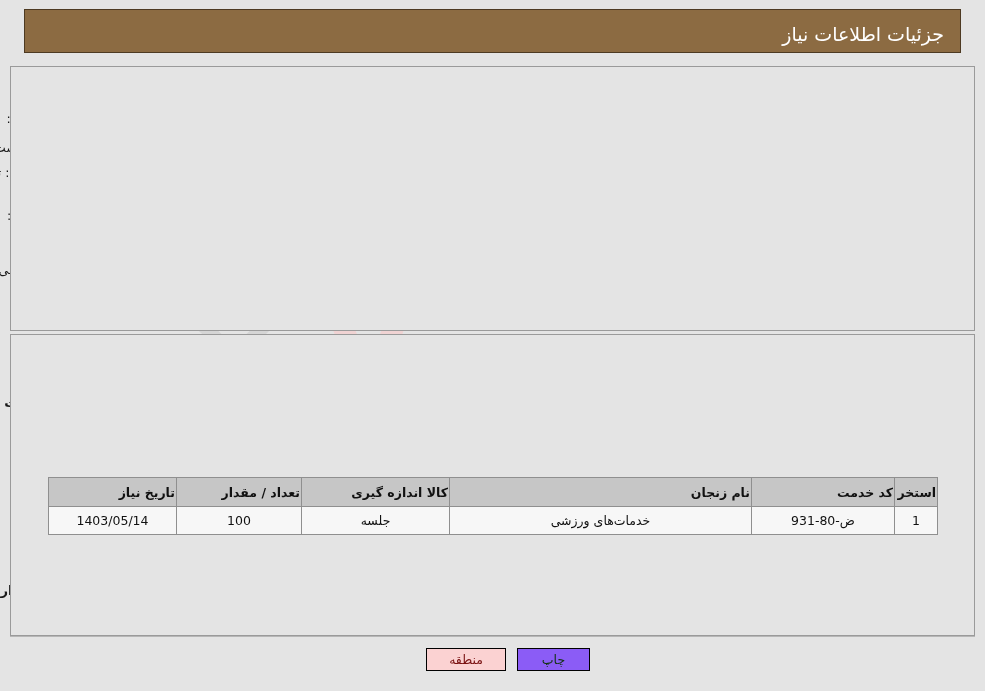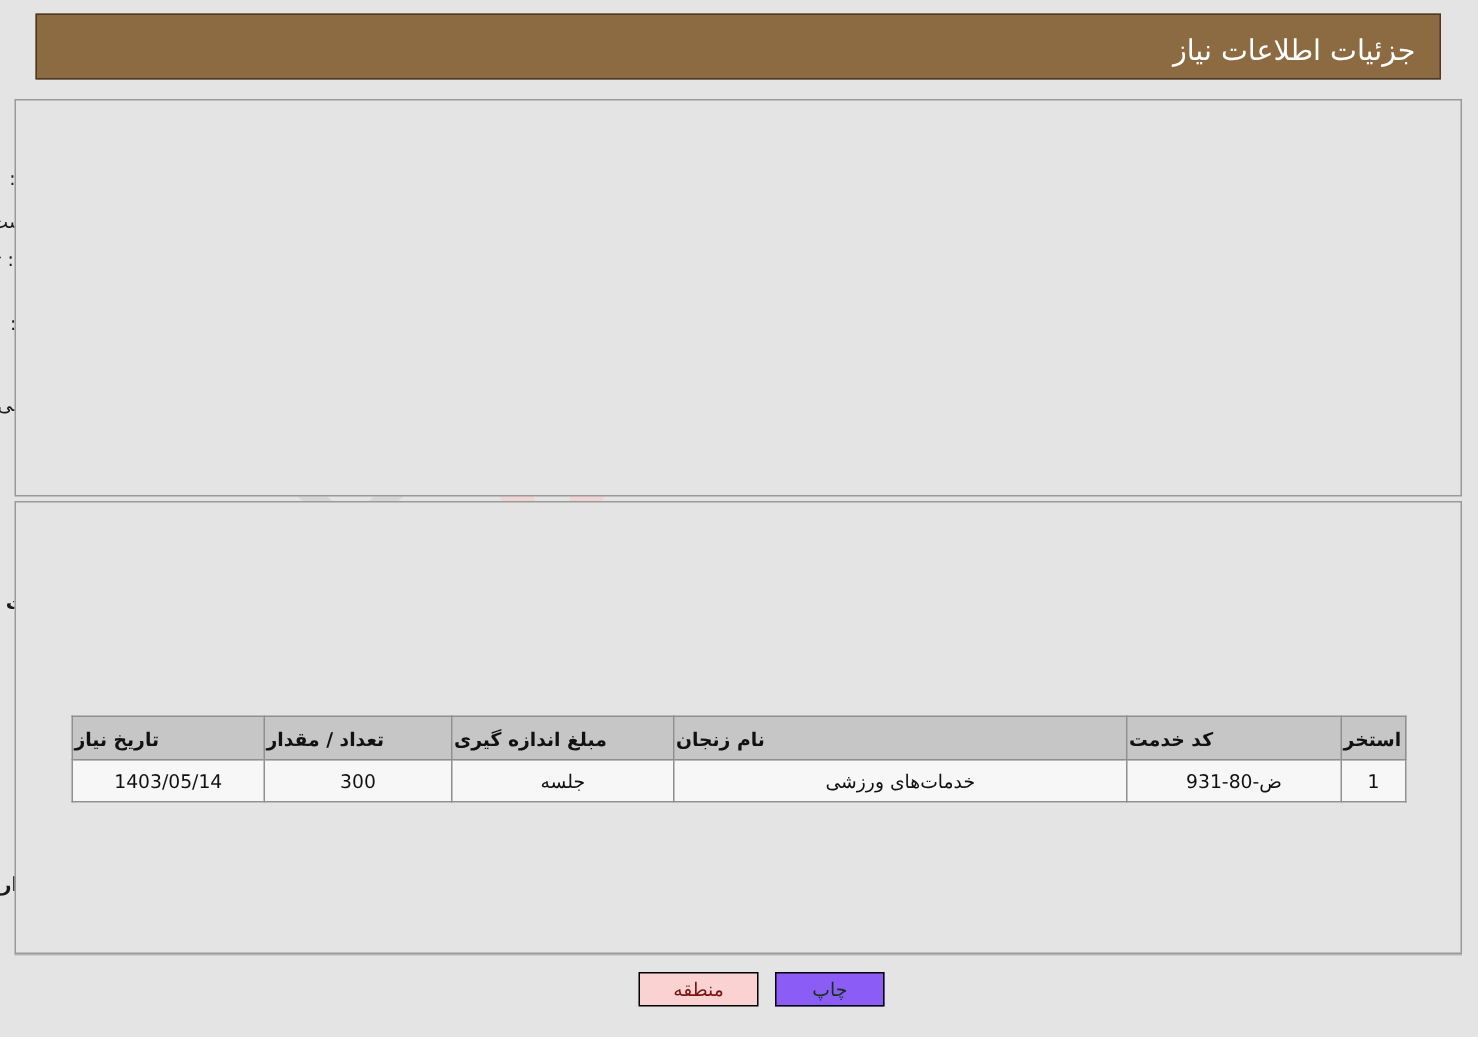--- a/index.html
+++ b/index.html
@@ -123,21 +123,21 @@
     color:#555;font-size:11px;line-height:10px;direction:ltr;
   }
   
   .tbl{
     position:absolute;left:48px;top:477px;width:890px;
     border-collapse:collapse;font-size:12.5px;
     z-index:1;
   }
   .tbl th{
     background:#c6c6c6;border:1px solid #8f8f8f;
-    font-weight:bold;height:26px;color:#111;text-align:left;
+    font-weight:bold;height:26px;color:#111;text-align:right;
     font-size:12.5px;
   }
   .tbl td{
     background:#f7f7f7;border:1px solid #8f8f8f;
     height:25px;text-align:center;color:#111;font-size:12.5px;
   }
   
   .btn{
     position:absolute;height:23px;line-height:21px;
     border:1px solid #000;box-sizing:border-box;
@@ -225,32 +225,32 @@
 
 <div class="lbl bold" style="right:880px;top:440px;width:90px;font-size:13px;">گروه خدمت:</div>
 <div class="fld right" style="right:178px;top:437px;width:694px;height:24px;line-height:22px;">هنر، سرگرمی و تفریح</div>
 
 <table class="tbl">
   <thead>
     <tr>
       <th style="width:40px;">استخر</th>
       <th style="width:140px;">کد خدمت</th>
       <th>نام زنجان</th>
-      <th style="width:145px;">مبلغ اندازه گیری</th>
+      <th style="width:145px;">کالا اندازه گیری</th>
       <th style="width:122px;">تعداد / مقدار</th>
       <th style="width:125px;">تاریخ نیاز</th>
     </tr>
   </thead>
   <tbody>
     <tr>
       <td>1</td>
       <td>ض-80-931</td>
       <td>خدمات‌های ورزشی</td>
       <td>جلسه</td>
-      <td>300</td>
+      <td>100</td>
       <td>1403/05/14</td>
     </tr>
   </tbody>
 </table>
 
 <div class="lbl bold" style="right:880px;top:583px;width:100px;font-size:13px;">توضیحات خریدار:</div>
 <div class="ta" style="right:118px;top:545px;width:754px;height:83px;">
   <span>دو رختکن مجزا و استخر واقع در شهر زنجان ازشروط اساسی استعلام می باشد.</span>
   <span class="grip">◢</span>
 </div>

